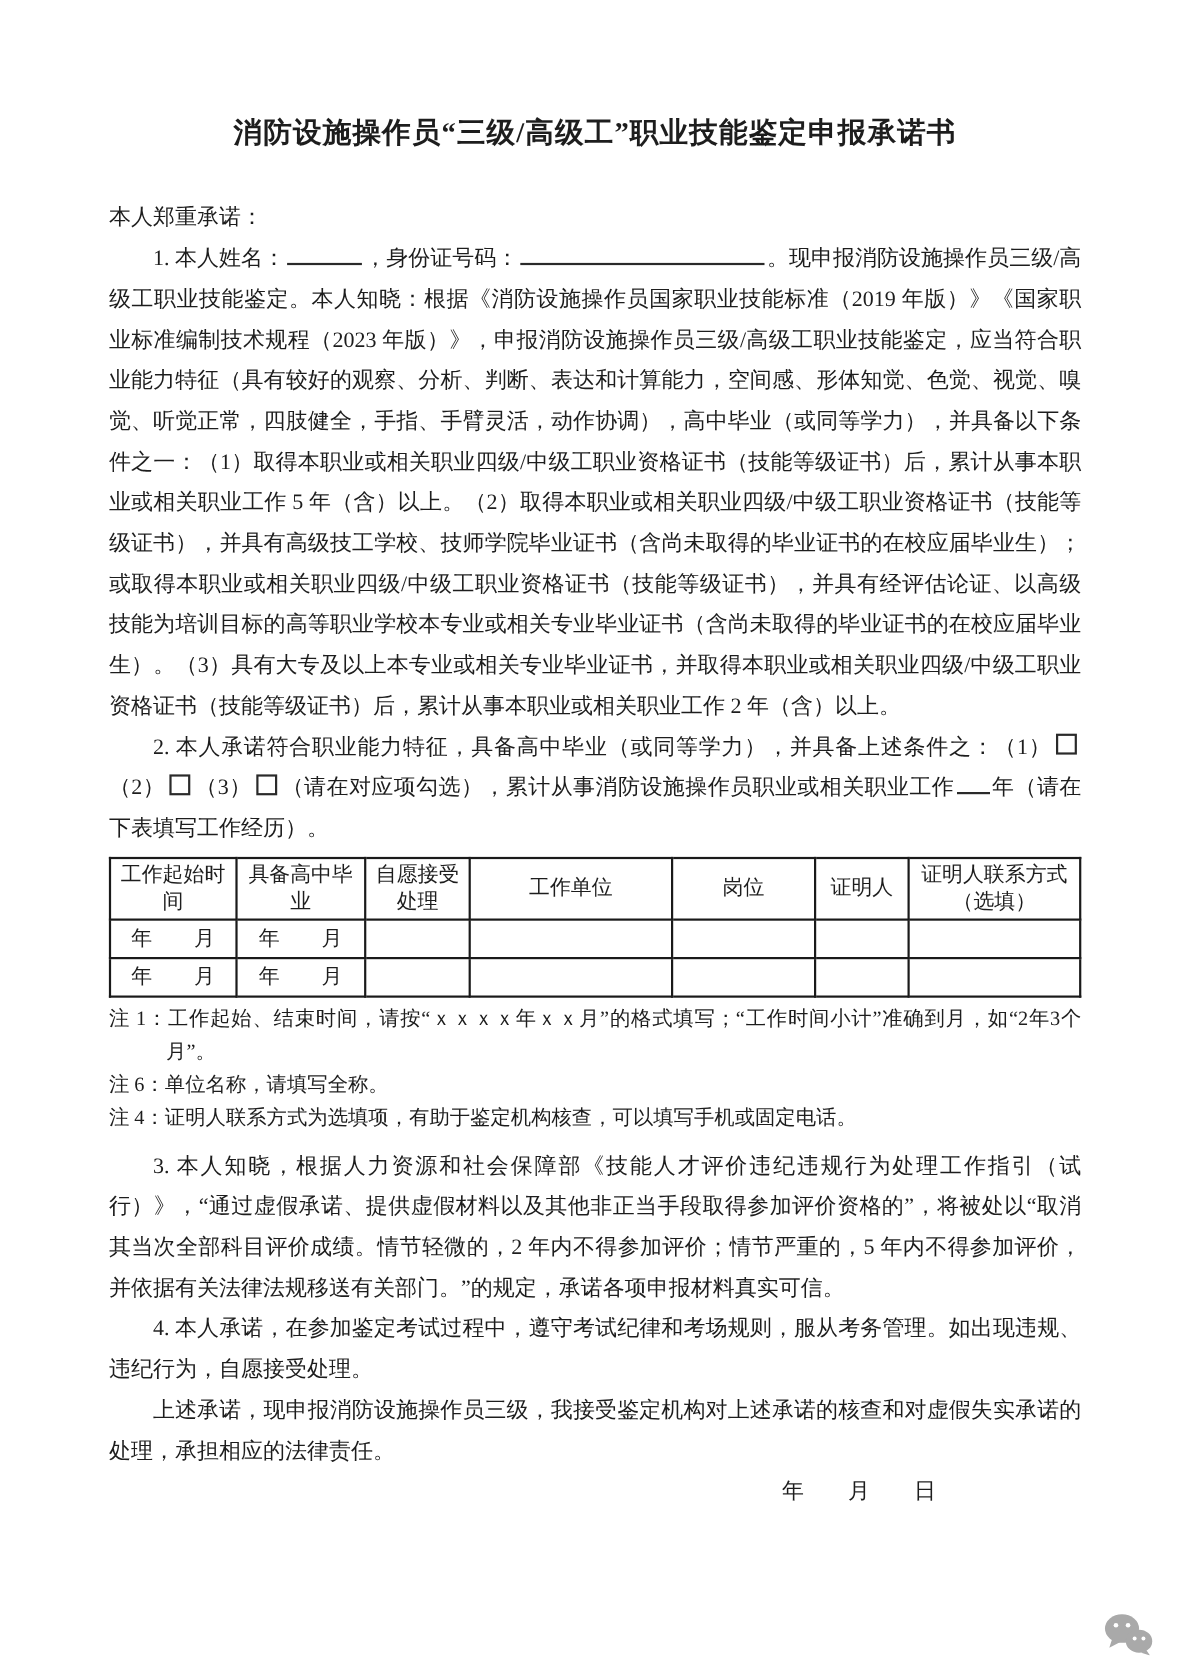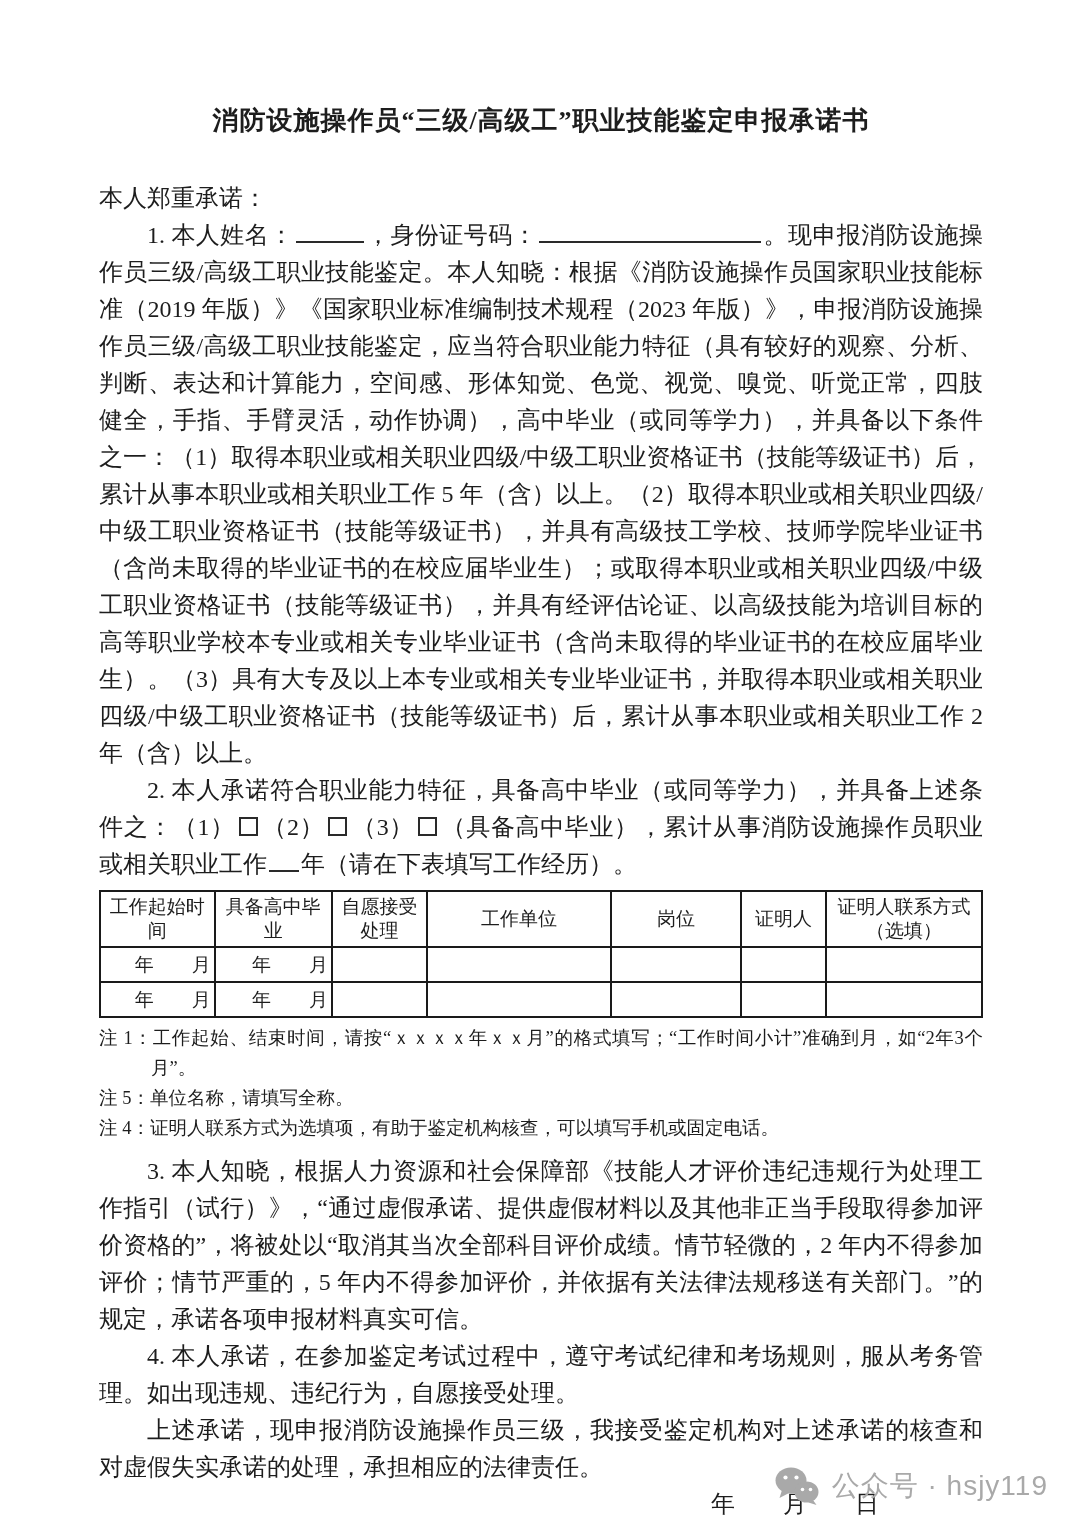--- a/index.html
+++ b/index.html
@@ -20,21 +20,21 @@
     width: 884px;
   }
   .title {
     margin: 0 0 42px 0;
     font-size: 26px;
     font-weight: bold;
     text-align: center;
     letter-spacing: 1px;
     line-height: 34px;
   }
-  p { margin: 0; font-size: 24px; line-height: 37px; }
+  p { margin: 0; font-size: 20px; line-height: 37px; }
   .salutation { text-align: left; }
   .para { text-align: justify; text-indent: 2em; }
   .blank {
     display: inline-block;
     height: 17px;
     border-bottom: 2px solid #2a2a2a;
     vertical-align: baseline;
     margin: 0 2px;
   }
   .blank-name  { width: 68px; }
@@ -57,21 +57,21 @@
   }
   table.work th, table.work td {
     border: 2px solid #1a1a1a;
     text-align: center;
     font-size: 19px;
     font-weight: normal;
     padding: 2px 3px;
     overflow: hidden;
   }
   table.work th { height: 50px; line-height: 24px; }
-  table.work td { height: 29px; line-height: 29px; text-align: right; }
+  table.work td { height: 29px; line-height: 29px; }
   .notes { margin-bottom: 10px; }
   .note {
     font-size: 18.5px;
     line-height: 30px;
     text-align: justify;
     padding-left: 52px;
     text-indent: -52px;
   }
   .p-after-notes { margin-top: 4px; }
   .sign-line { padding-left: 466px; margin-top: 2px; }
@@ -95,21 +95,21 @@
 
 <div class="page">
   <div class="content">
 
     <h1 class="title">消防设施操作员“三级/高级工”职业技能鉴定申报承诺书</h1>
 
     <p class="salutation">本人郑重承诺：</p>
 
     <p class="para"><span>1. 本人姓名：</span><span class="blank blank-name"></span><span>，身份证号码：</span><span class="blank blank-id"></span><span>。现申报消防设施操作员三级/高级工职业技能鉴定。本人知晓：根据《消防设施操作员国家职业技能标准（2019 年版）》《国家职业标准编制技术规程（2023 年版）》，申报消防设施操作员三级/高级工职业技能鉴定，应当符合职业能力特征（具有较好的观察、分析、判断、表达和计算能力，空间感、形体知觉、色觉、视觉、嗅觉、听觉正常，四肢健全，手指、手臂灵活，动作协调），高中毕业（或同等学力），并具备以下条件之一：（1）取得本职业或相关职业四级/中级工职业资格证书（技能等级证书）后，累计从事本职业或相关职业工作 5 年（含）以上。（2）取得本职业或相关职业四级/中级工职业资格证书（技能等级证书），并具有高级技工学校、技师学院毕业证书（含尚未取得的毕业证书的在校应届毕业生）；或取得本职业或相关职业四级/中级工职业资格证书（技能等级证书），并具有经评估论证、以高级技能为培训目标的高等职业学校本专业或相关专业毕业证书（含尚未取得的毕业证书的在校应届毕业生）。（3）具有大专及以上本专业或相关专业毕业证书，并取得本职业或相关职业四级/中级工职业资格证书（技能等级证书）后，累计从事本职业或相关职业工作 2 年（含）以上。</span></p>
 
-    <p class="para"><span>2. 本人承诺符合职业能力特征，具备高中毕业（或同等学力），并具备上述条件之：（1）</span><span class="checkbox"></span><span>（2）</span><span class="checkbox"></span><span>（3）</span><span class="checkbox"></span><span>（具备高中毕业），累计从事消防设施操作员职业或相关职业工作</span><span class="blank blank-years"></span><span>年（请在下表填写工作经历）。</span></p>
+    <p class="para"><span>2. 本人承诺符合职业能力特征，具备高中毕业（或同等学力），并具备上述条件之：（1）</span><span class="checkbox"></span><span>（2）</span><span class="checkbox"></span><span>（3）</span><span class="checkbox"></span><span>（请在对应项勾选），累计从事消防设施操作员职业或相关职业工作</span><span class="blank blank-years"></span><span>年（请在下表填写工作经历）。</span></p>
 
     <table class="work">
       <colgroup>
         <col style="width:13.0%">
           <col style="width:13.3%">
           <col style="width:10.8%">
         <col style="width:20.8%">
           <col style="width:14.8%">
           <col style="width:9.6%">
         <col style="width:17.7%">
@@ -142,21 +142,21 @@
           <td></td>
           <td></td>
           <td></td>
           <td></td>
         </tr>
       </tbody>
     </table>
 
     <div class="notes">
       <p class="note"><span>注 1：</span><span>工作起始、结束时间，请按“ｘｘｘｘ年ｘｘ月”的格式填写；“工作时间小计”准确到月，如“2年3个月”。</span></p>
-      <p class="note"><span>注 5：</span><span>单位名称，请填写全称。</span></p>
+      <p class="note"><span>注 6：</span><span>单位名称，请填写全称。</span></p>
       <p class="note"><span>注 4：</span><span>证明人联系方式为选填项，有助于鉴定机构核查，可以填写手机或固定电话。</span></p>
     </div>
 
     <p class="para p-after-notes">3. 本人知晓，根据人力资源和社会保障部《技能人才评价违纪违规行为处理工作指引（试行）》，“通过虚假承诺、提供虚假材料以及其他非正当手段取得参加评价资格的”，将被处以“取消其当次全部科目评价成绩。情节轻微的，2 年内不得参加评价；情节严重的，5 年内不得参加评价，并依据有关法律法规移送有关部门。”的规定，承诺各项申报材料真实可信。</p>
 
     <p class="para">4. 本人承诺，在参加鉴定考试过程中，遵守考试纪律和考场规则，服从考务管理。如出现违规、违纪行为，自愿接受处理。</p>
 
     <p class="para">上述承诺，现申报消防设施操作员三级，我接受鉴定机构对上述承诺的核查和对虚假失实承诺的处理，承担相应的法律责任。</p>
 
     <p class="date-line">年　　月　　日</p>
@@ -167,15 +167,14 @@
     <svg width="44" height="38" viewBox="0 0 44 38">
       <ellipse cx="16" cy="13.5" rx="15.5" ry="13" fill="#a9a9a9"></ellipse>
       <path d="M7 23 L4.5 31 L14 26 Z" fill="#a9a9a9"></path>
       <ellipse cx="31.5" cy="25" rx="12" ry="10.5" fill="#a9a9a9"></ellipse>
       <path d="M38 33 L41.5 38 L33.5 35.5 Z" fill="#a9a9a9"></path>
       <circle cx="10.5" cy="10.5" r="2.1" fill="#ffffff"></circle>
       <circle cx="21.5" cy="10.5" r="2.1" fill="#ffffff"></circle>
       <circle cx="27.5" cy="22.5" r="1.8" fill="#ffffff"></circle>
       <circle cx="35.5" cy="22.5" r="1.8" fill="#ffffff"></circle>
     </svg>
-    <span>公众号 · hsjy119</span>
   </div>
 </div>
 
 </body></html>

